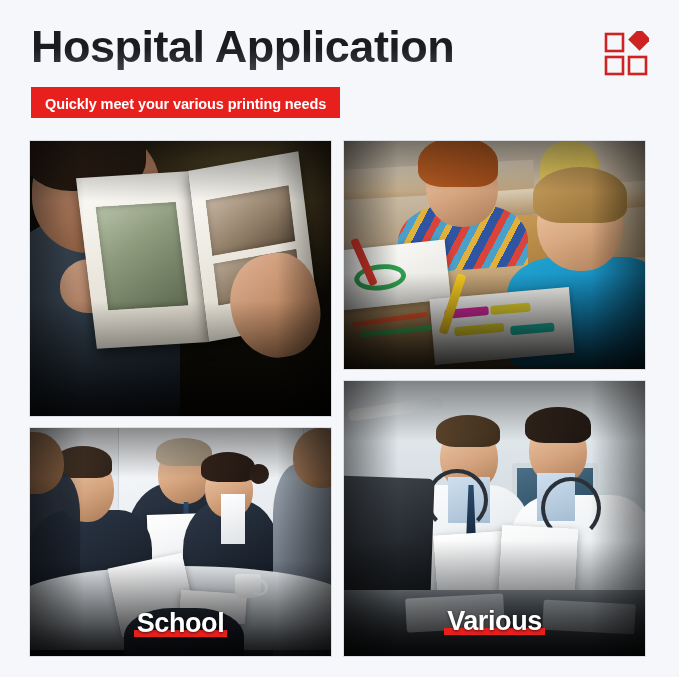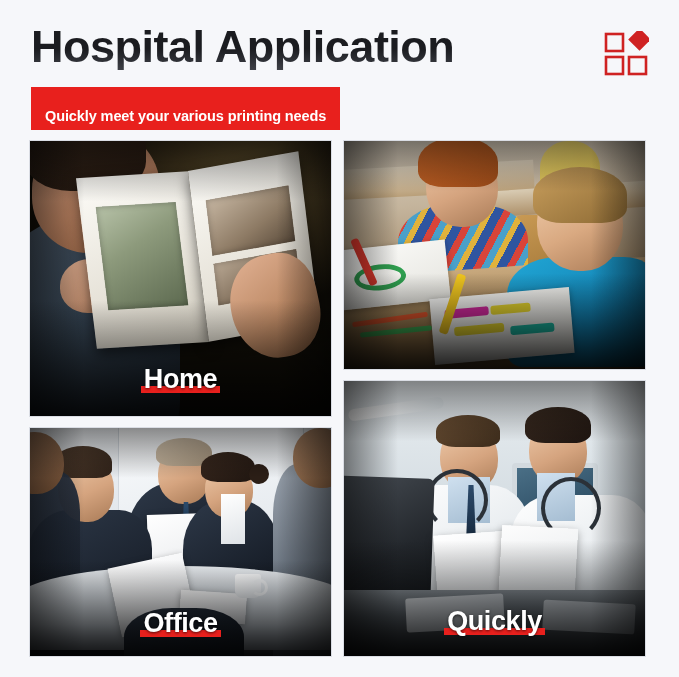--- a/index.html
+++ b/index.html
@@ -38,21 +38,21 @@
     background-clip: text;
     -webkit-text-fill-color: transparent;
     white-space: nowrap;
   }
 
   .subtitle-banner {
     position: absolute;
     left: 31px;
     top: 87px;
     background: #e8201d;
-    padding: 20px 14px 5px 14px;
+    padding: 8px 14px 5px 14px;
     display: inline-block;
   }
 
   .subtitle-banner .subtitle-text {
     color: #ffffff;
     font-size: 14.5px;
     font-weight: 700;
     letter-spacing: -0.1px;
     white-space: nowrap;
     line-height: 17px;
@@ -429,23 +429,20 @@
         <div class="album-photo ph-1"></div>
       </div>
       <div class="album-page album-page-r">
         <div class="album-photo ph-2"></div>
         <div class="album-photo ph-3"></div>
       </div>
     </div>
     <div class="home-hand"></div>
   </div>
   <div class="panel-vignette"></div>
-  <div class="panel-label label-home">
-    <span class="label-text">Home</span>
-  </div>
 </div>
 
 <div class="panel panel-school">
   <div class="panel-art school-bg">
     <div class="desk-back"></div>
     <div class="desk-back2"></div>
     <div class="bg-kid bg-kid-a"></div>
     <div class="bg-kid bg-kid-b"></div>
     <div class="chair-back"></div>
     <div class="boy1-body"></div>
@@ -512,21 +509,21 @@
 
     <div class="table-surface"></div>
     <div class="doc-sheet" style="left:84px; bottom:26px; width:76px; height:70px; transform:rotate(-12deg);"></div>
     <div class="doc-sheet" style="left:150px; bottom:34px; width:66px; height:30px; transform:rotate(4deg);"></div>
     <div class="mug"></div>
     <div class="person" style="left:94px; bottom:-24px; width:120px; height:72px;
          background:linear-gradient(150deg,#2b3543 0%,#121821 100%); border-radius:40% 40% 0 0;"></div>
   </div>
   <div class="panel-vignette"></div>
   <div class="panel-label label-office">
-    <span class="label-text">Office</span>
+    <span class="label-text">School</span>
   </div>
 </div>
 
 <div class="panel panel-hospital">
   <div class="panel-art hosp-bg">
     <div class="hosp-ceiling-light"></div>
     <div class="monitor-screen"></div>
 
     <div class="doc-coat" style="position:absolute; left:50px; top:104px;
          width:136px; height:146px; border-radius:32% 30% 6% 6%;"></div>
@@ -557,15 +554,15 @@
          width:76px; height:82px; transform:rotate(3deg);
          background:linear-gradient(160deg,#fdfdfd 0%,#dfe3e6 100%);
          box-shadow:0 3px 9px rgba(0,0,0,0.35);"></div>
 
     <div class="desk-hosp"></div>
     <div class="clipboard"></div>
     <div class="keyboard"></div>
   </div>
   <div class="panel-vignette"></div>
   <div class="panel-label label-hospital">
-    <span class="label-text">Quickly</span>
+    <span class="label-text">Various</span>
   </div>
 </div>
 
 </body></html>

